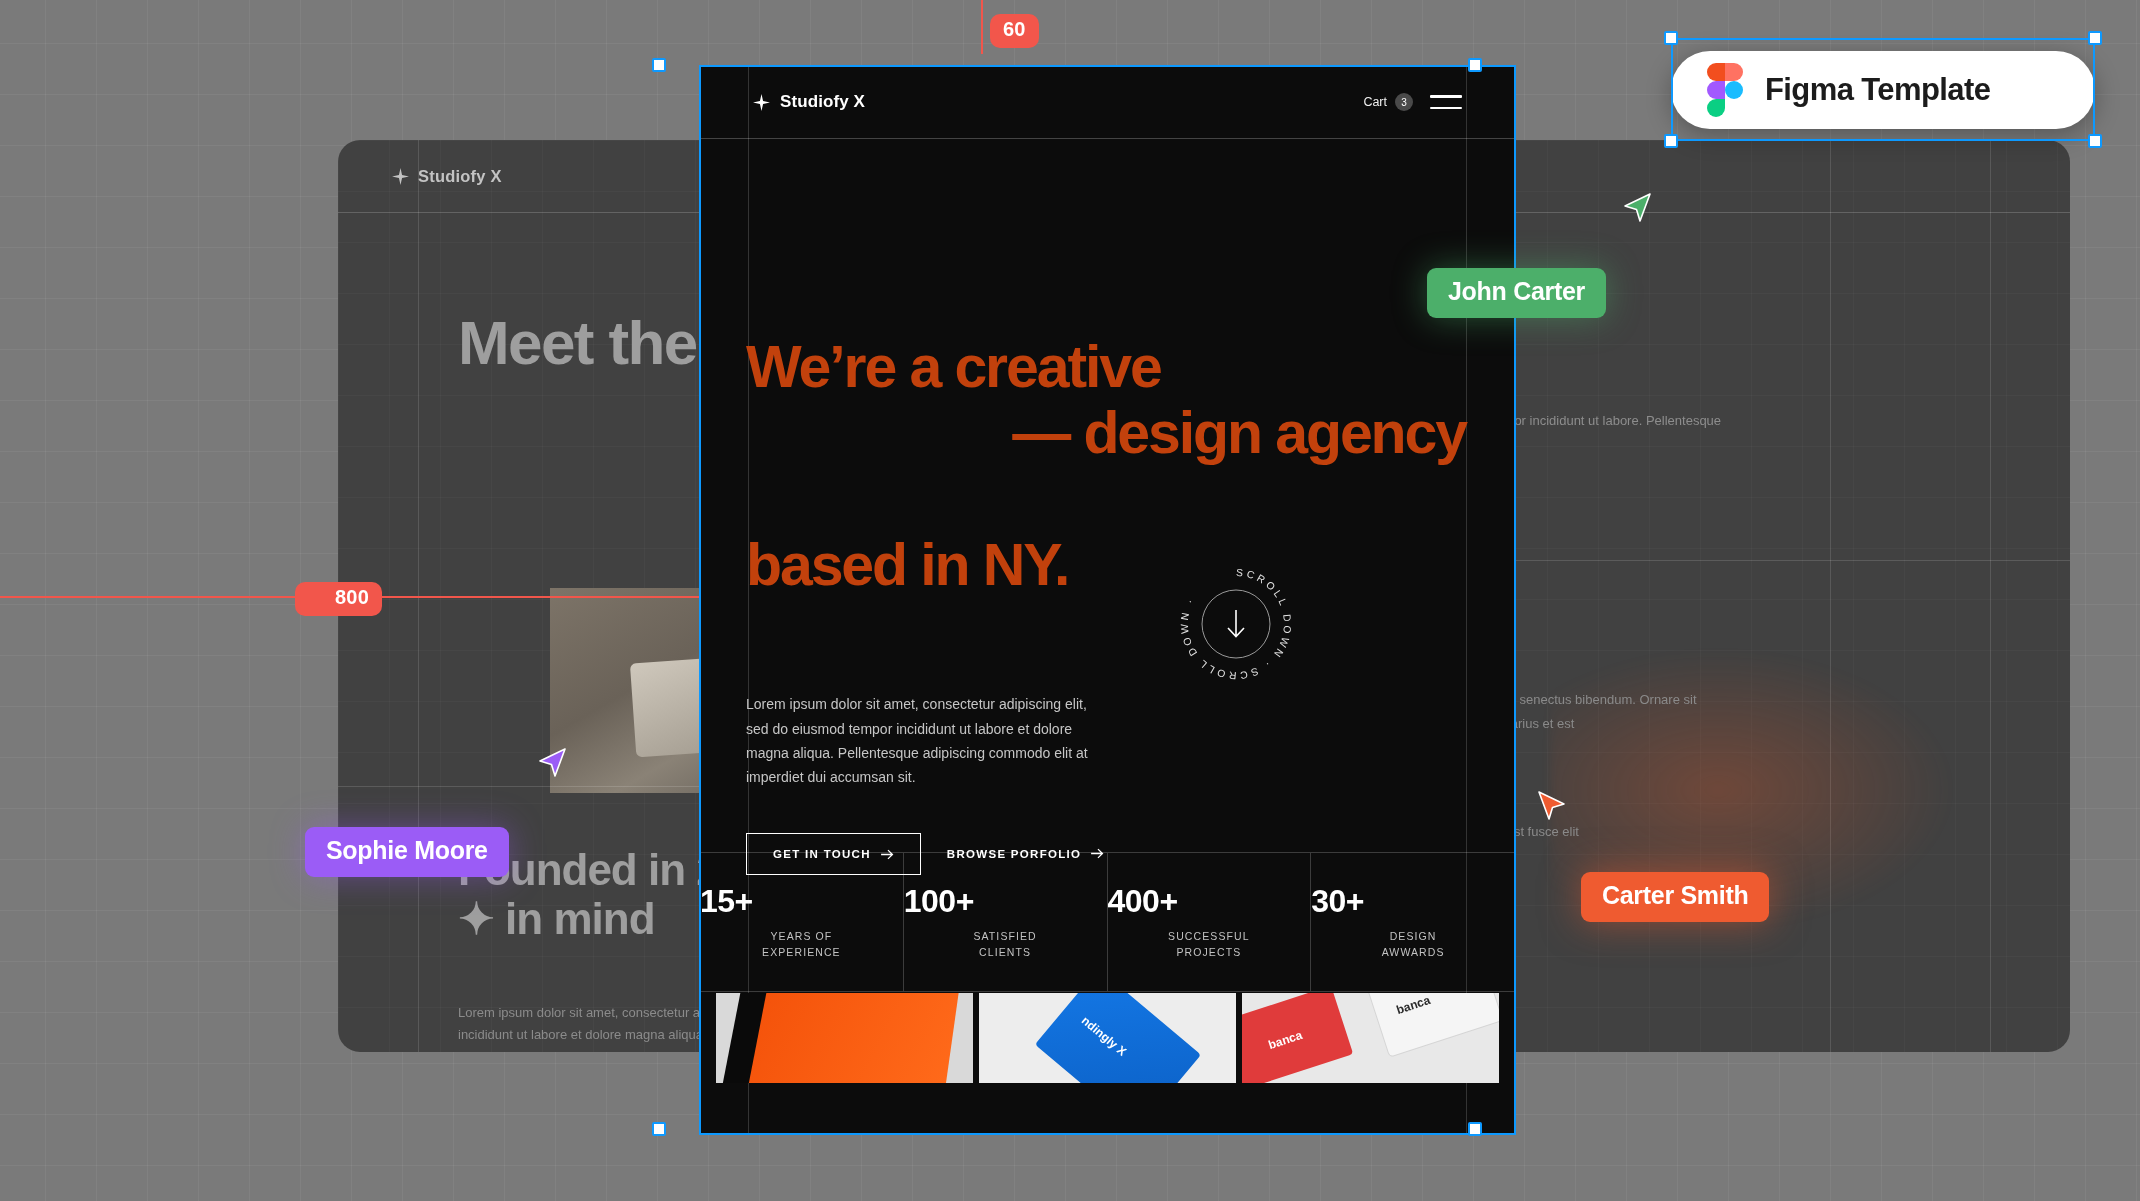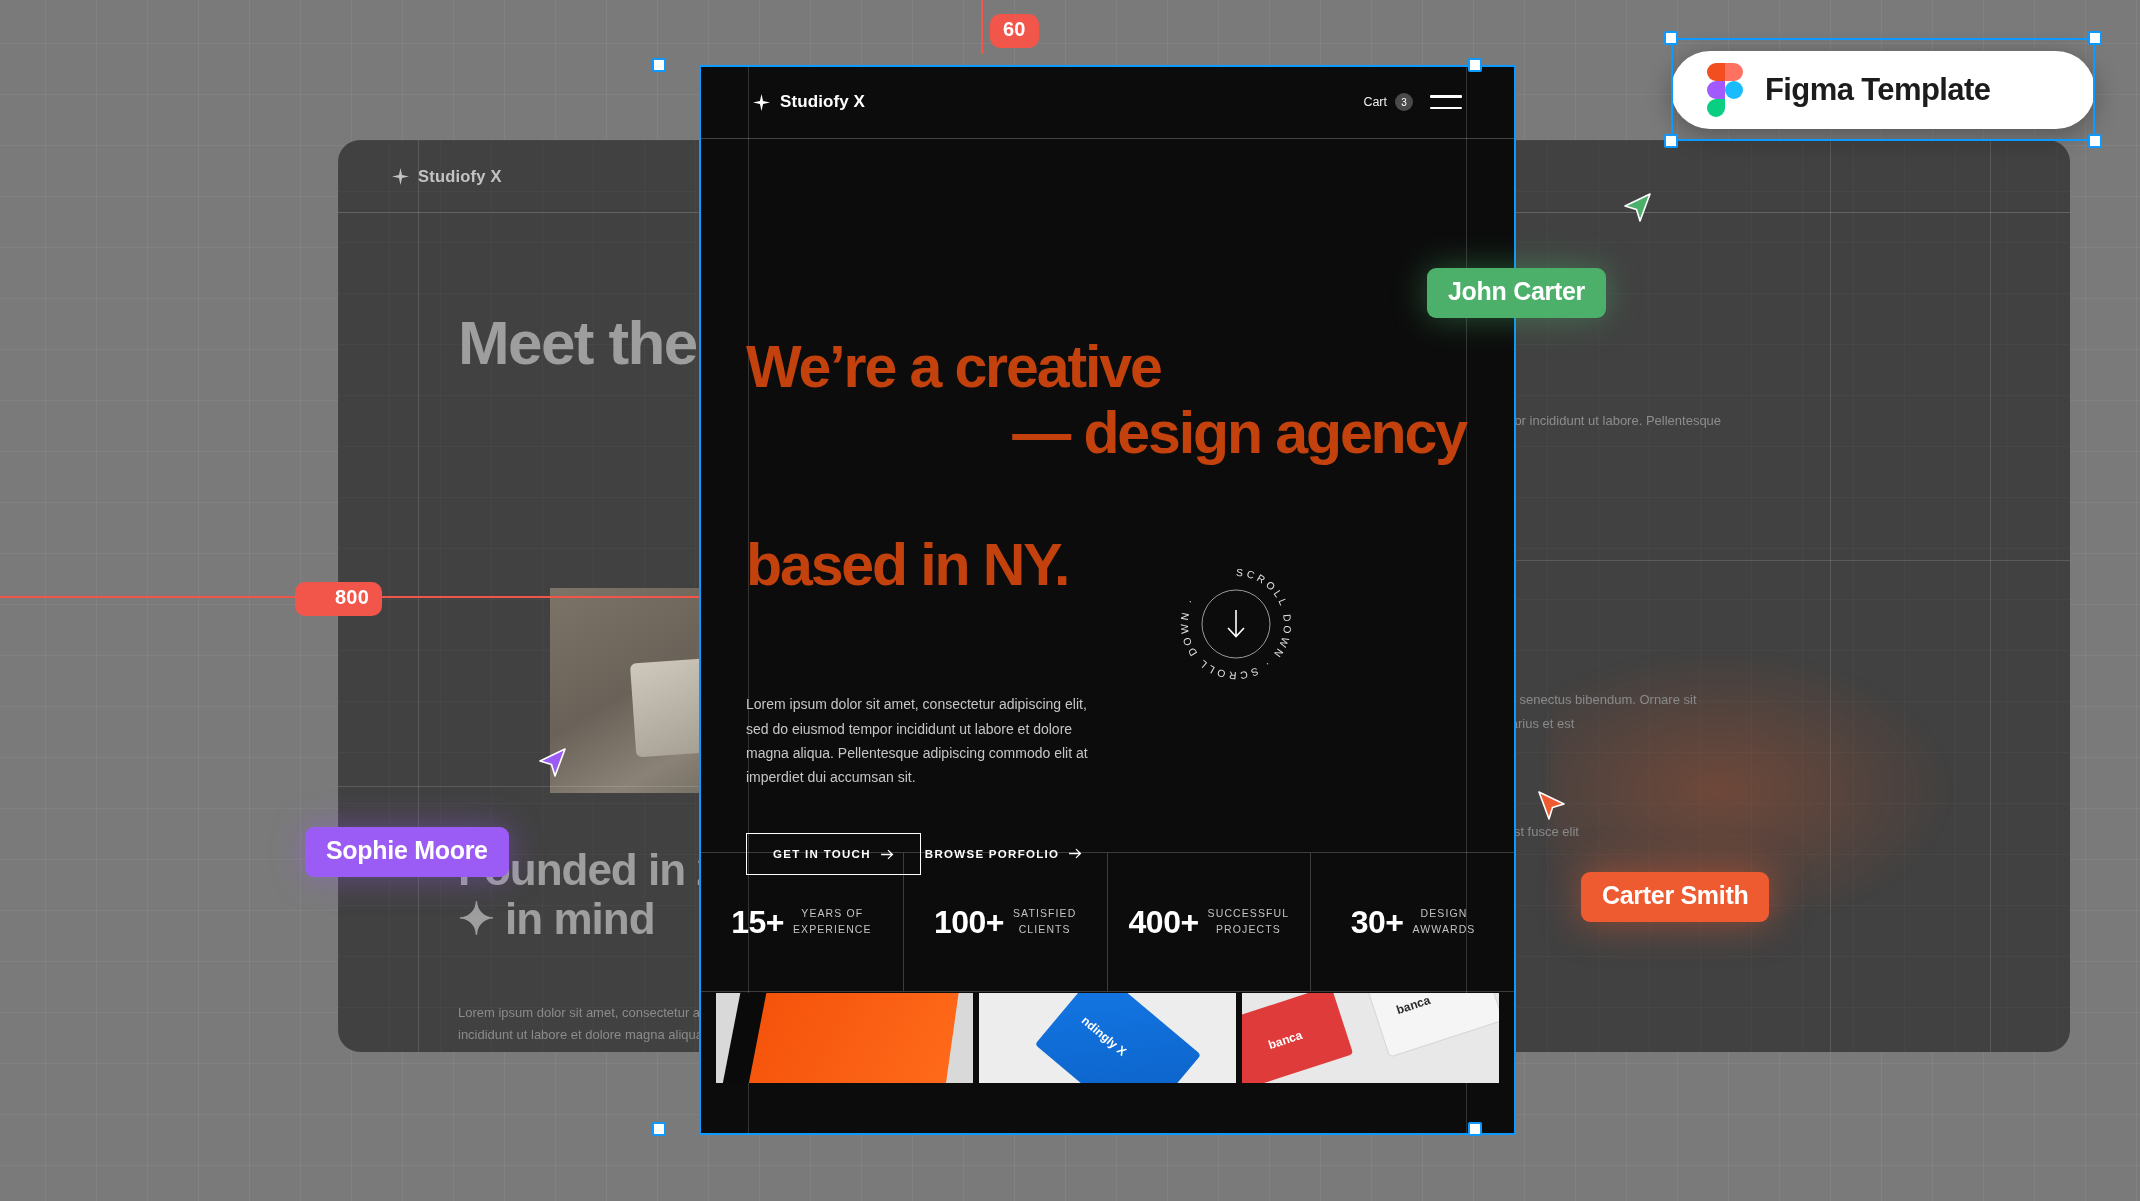--- a/index.html
+++ b/index.html
@@ -159,42 +159,42 @@
   .ab-hero{ position:absolute; left:46px; top:202px; width:720px; }
   .hl{
     font-size:59px; line-height:1.12; font-weight:700; letter-spacing:-2.1px; color:#c2410c;
     white-space:pre-line;
   }
   .hl .l2{ display:block; text-align:right; }
   .hl .l3{ display:block; }
   .ab-para{
     margin-top:28px; width:360px; font-size:14px; line-height:1.73; color:#c6c6c6;
   }
-  .ab-btns{ margin-top:44px; display:flex; align-items:center; }
+  .ab-btns{ margin-top:44px; display:flex; align-items:center; gap:22px; }
   .btn-outline{
     border:1px solid #fff; padding:14px 26px; font-size:11.5px; font-weight:700;
     letter-spacing:1.3px; color:#fff; background:transparent; display:inline-flex;
     align-items:center; gap:10px;
   }
   .btn-text{
     font-size:11.5px; font-weight:700; letter-spacing:1.3px; color:#fff;
     display:inline-flex; align-items:flex-start; gap:10px; padding:14px 4px;
   }
 
   .scroll-badge{ position:absolute; left:1178px; top:566px; width:116px; height:116px; }
   .scroll-badge svg{ width:116px; height:116px; display:block; }
 
   .stats{
     position:absolute; left:0; right:0; top:786px; height:140px;
     display:grid; grid-template-columns:repeat(4,1fr);
     border-top:1px solid rgba(255,255,255,.2);
     border-bottom:1px solid rgba(255,255,255,.2);
   }
   .stat{
-    display:flex; flex-direction:row; align-items:center; justify-content:center;
+    display:flex; flex-direction:column; justify-content:center;
     border-right:1px solid rgba(255,255,255,.2); gap:9px;
   }
   .stat:last-child{ border-right:none; }
   .stat .num{ font-size:32px; font-weight:700; letter-spacing:-.5px; }
   .stat .lbl{ font-size:10.5px; letter-spacing:1.1px; color:#c3c3c3; text-align:center; line-height:1.5; }
 
   .thumbs{
     position:absolute; left:0; right:0; top:927px; height:90px;
     display:grid; grid-template-columns:repeat(3,1fr); gap:6px; padding:0 16px;
   }

